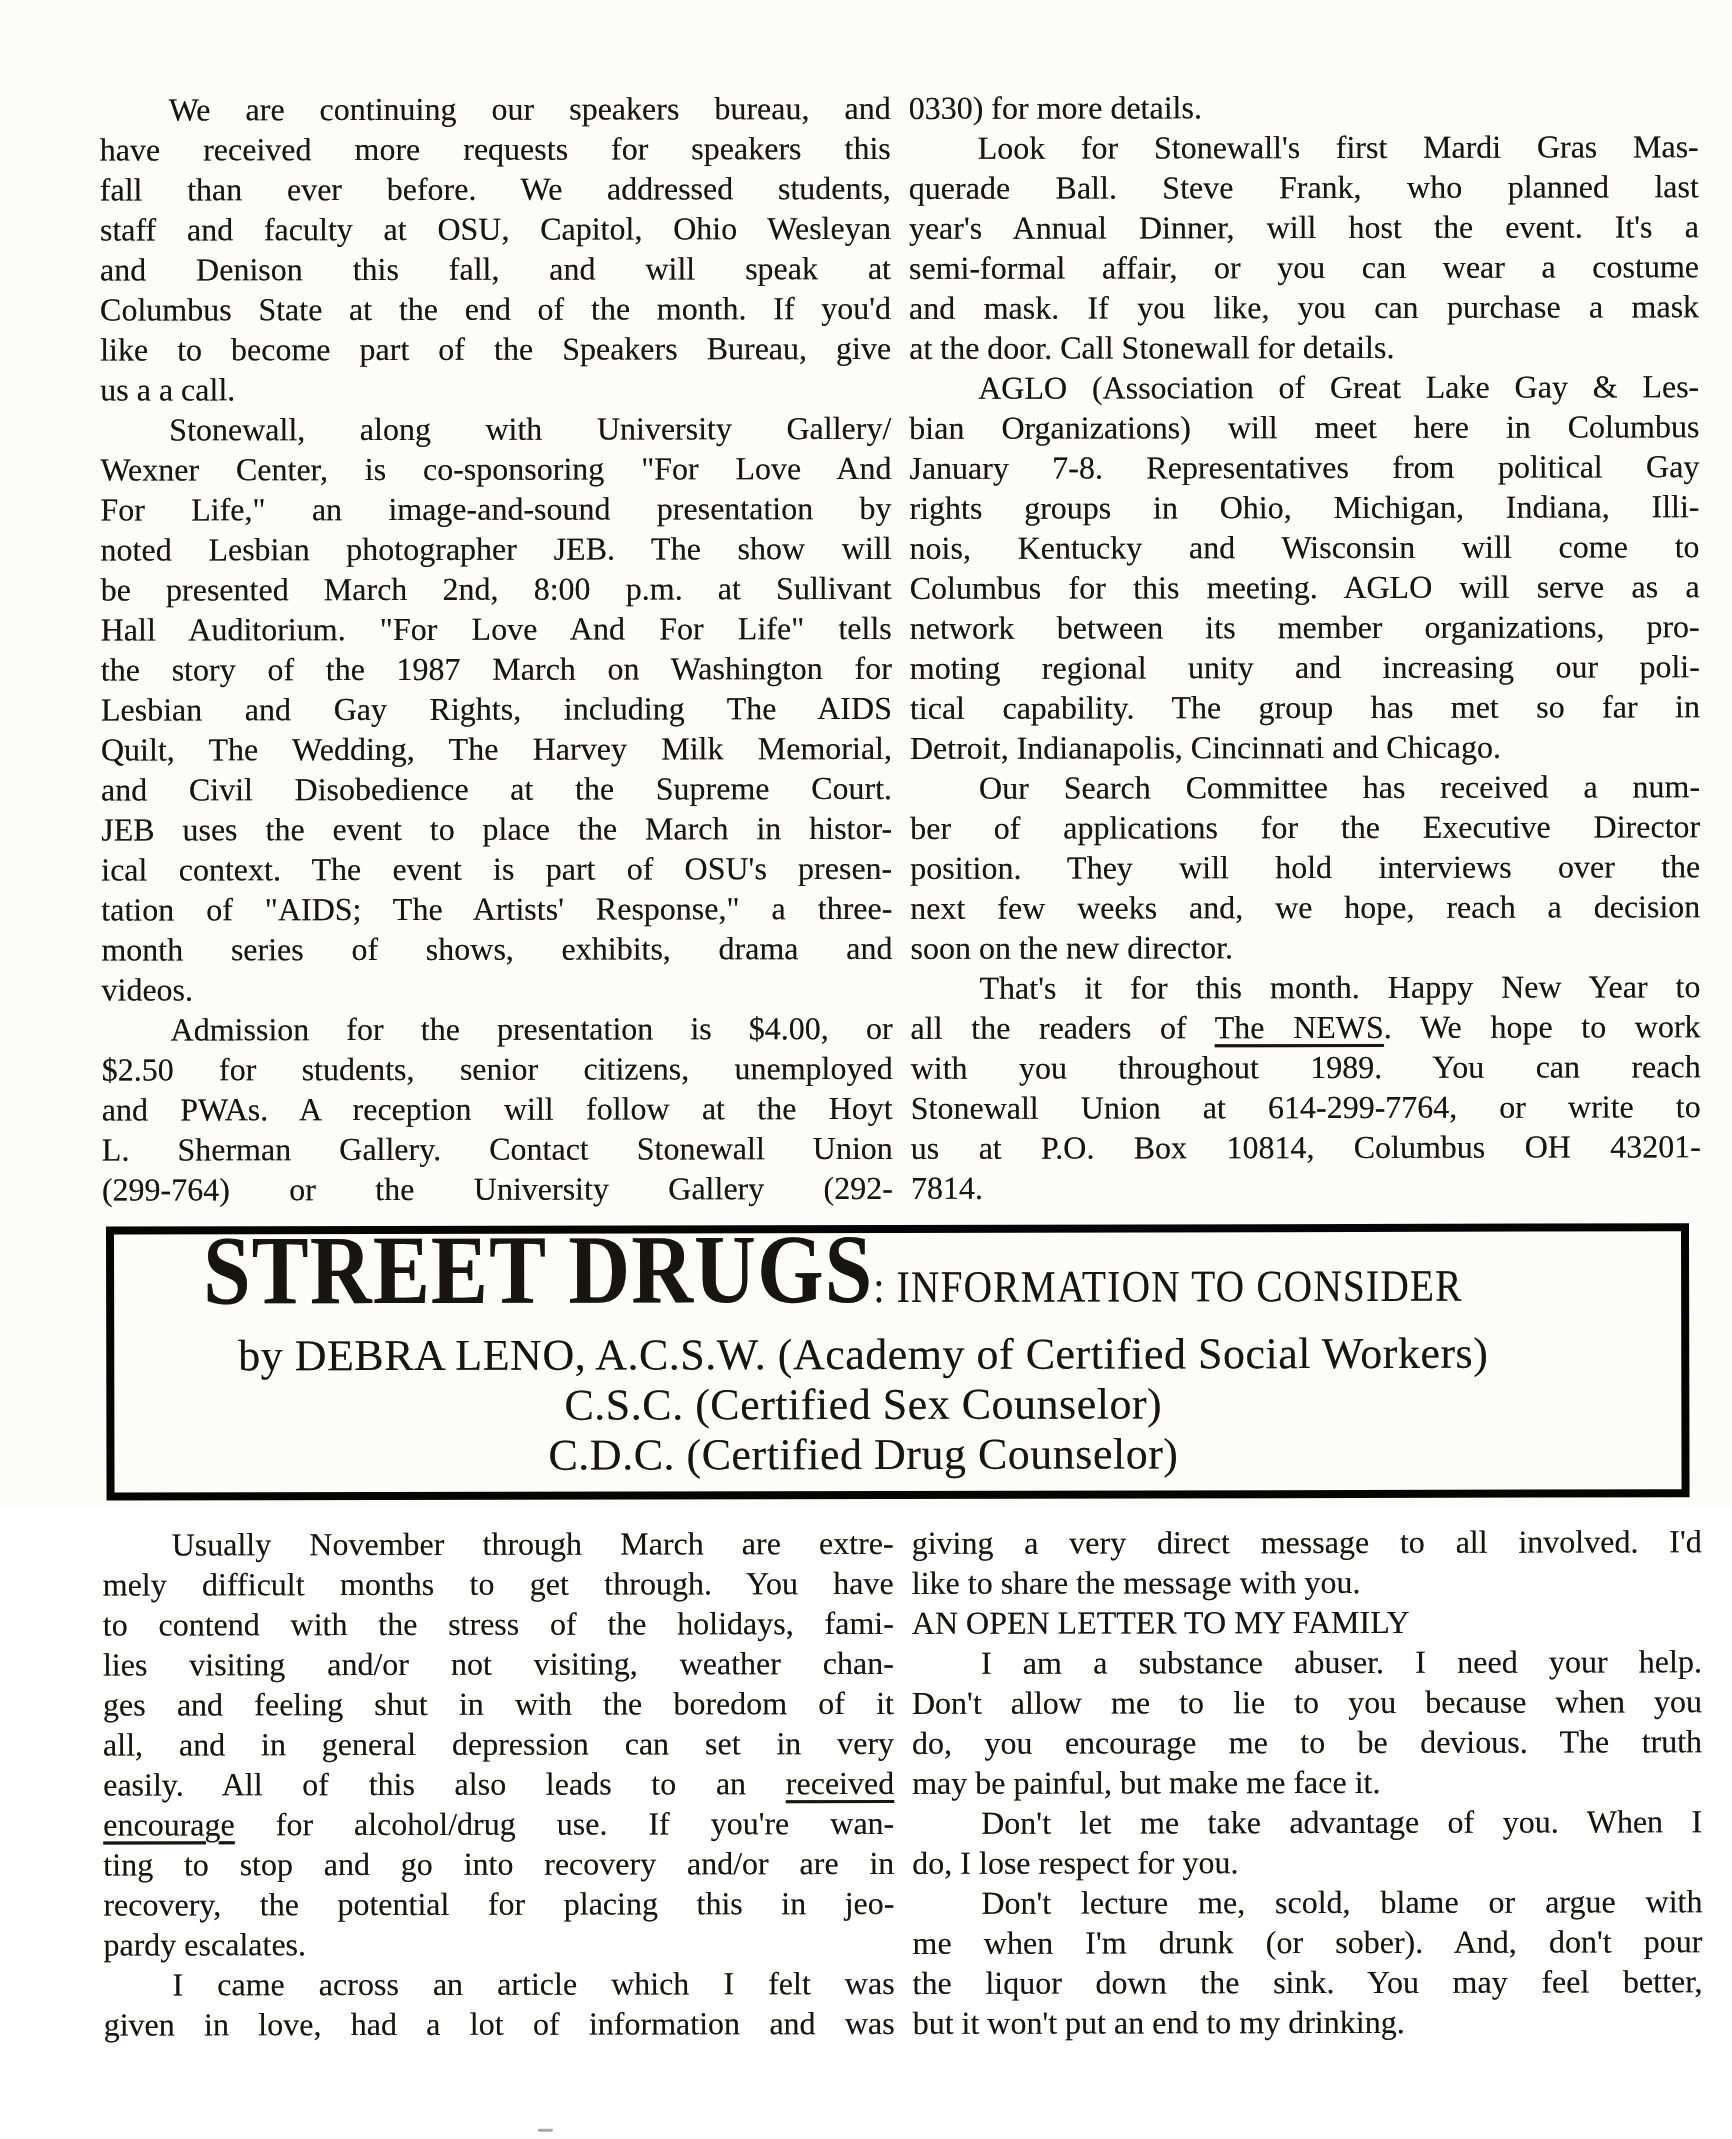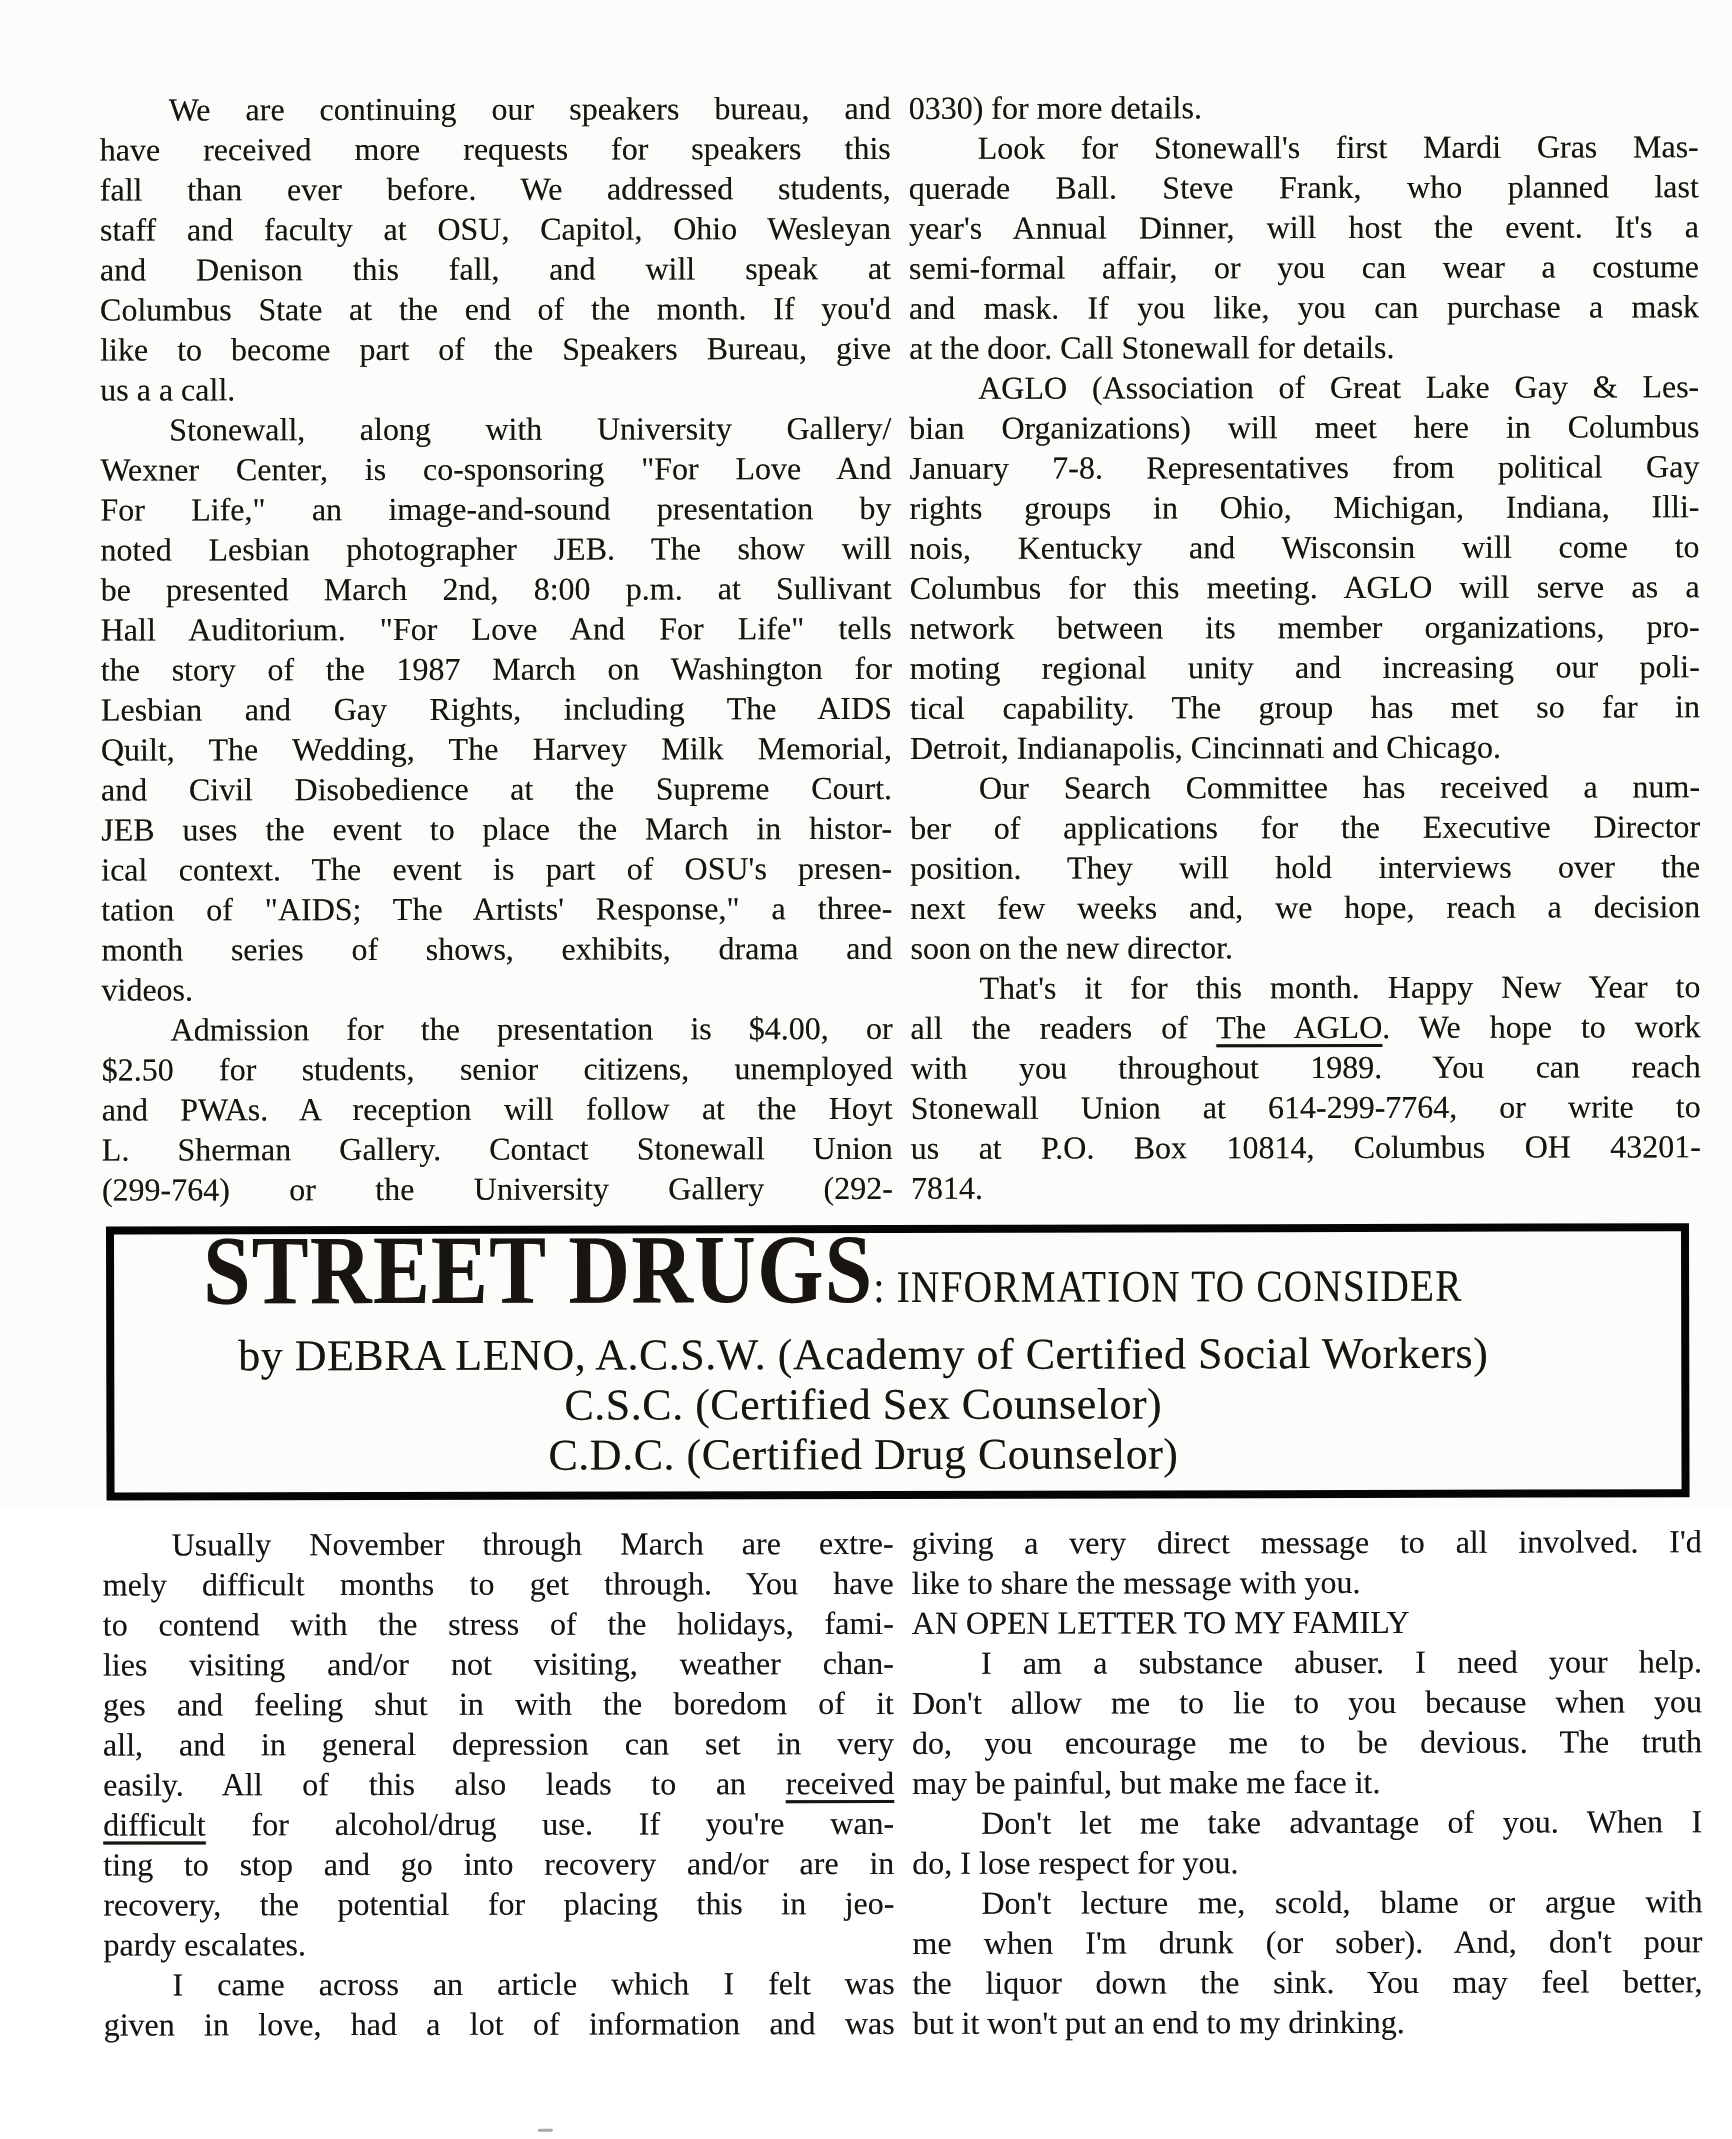--- a/index.html
+++ b/index.html
@@ -87,21 +87,21 @@
         <div class="line">network between its member organizations, pro-</div>
         <div class="line">moting regional unity and increasing our poli-</div>
         <div class="line">tical capability. The group has met so far in</div>
         <div class="line end">Detroit, Indianapolis, Cincinnati and Chicago.</div>
         <div class="line indent">Our Search Committee has received a num-</div>
         <div class="line">ber of applications for the Executive Director</div>
         <div class="line">position. They will hold interviews over the</div>
         <div class="line">next few weeks and, we hope, reach a decision</div>
         <div class="line end">soon on the new director.</div>
         <div class="line indent">That's it for this month. Happy New Year to</div>
-        <div class="line">all the readers of <u>The AGLO</u>. We hope to work</div>
+        <div class="line">all the readers of <u>The NEWS</u>. We hope to work</div>
         <div class="line">with you throughout 1989. You can reach</div>
         <div class="line">Stonewall Union at 614-299-7764, or write to</div>
         <div class="line">us at P.O. Box 10814, Columbus OH 43201-</div>
         <div class="line end">7814.</div>
       </section>
 
     <div class="feature-box">
       <div class="box-title">
         <span class="title-main">STREET DRUGS</span><span class="title-suffix">: INFORMATION TO CONSIDER</span>
       </div>
@@ -113,21 +113,21 @@
     </div>
 
     <section class="col col3">
         <div class="line indent">Usually November through March are extre-</div>
         <div class="line">mely difficult months to get through. You have</div>
         <div class="line">to contend with the stress of the holidays, fami-</div>
         <div class="line">lies visiting and/or not visiting, weather chan-</div>
         <div class="line">ges and feeling shut in with the boredom of it</div>
         <div class="line">all, and in general depression can set in very</div>
         <div class="line">easily. All of this also leads to an <u>received</u></div>
-        <div class="line"><u>difficult</u> for alcohol/drug use. If you're wan-</div>
+        <div class="line"><u>encourage</u> for alcohol/drug use. If you're wan-</div>
         <div class="line">ting to stop and go into recovery and/or are in</div>
         <div class="line">recovery, the potential for placing this in jeo-</div>
         <div class="line end">pardy escalates.</div>
         <div class="line indent">I came across an article which I felt was</div>
         <div class="line">given in love, had a lot of information and was</div>
       </section>
 
     <section class="col col4">
         <div class="line">giving a very direct message to all involved. I'd</div>
         <div class="line end">like to share the message with you.</div>

